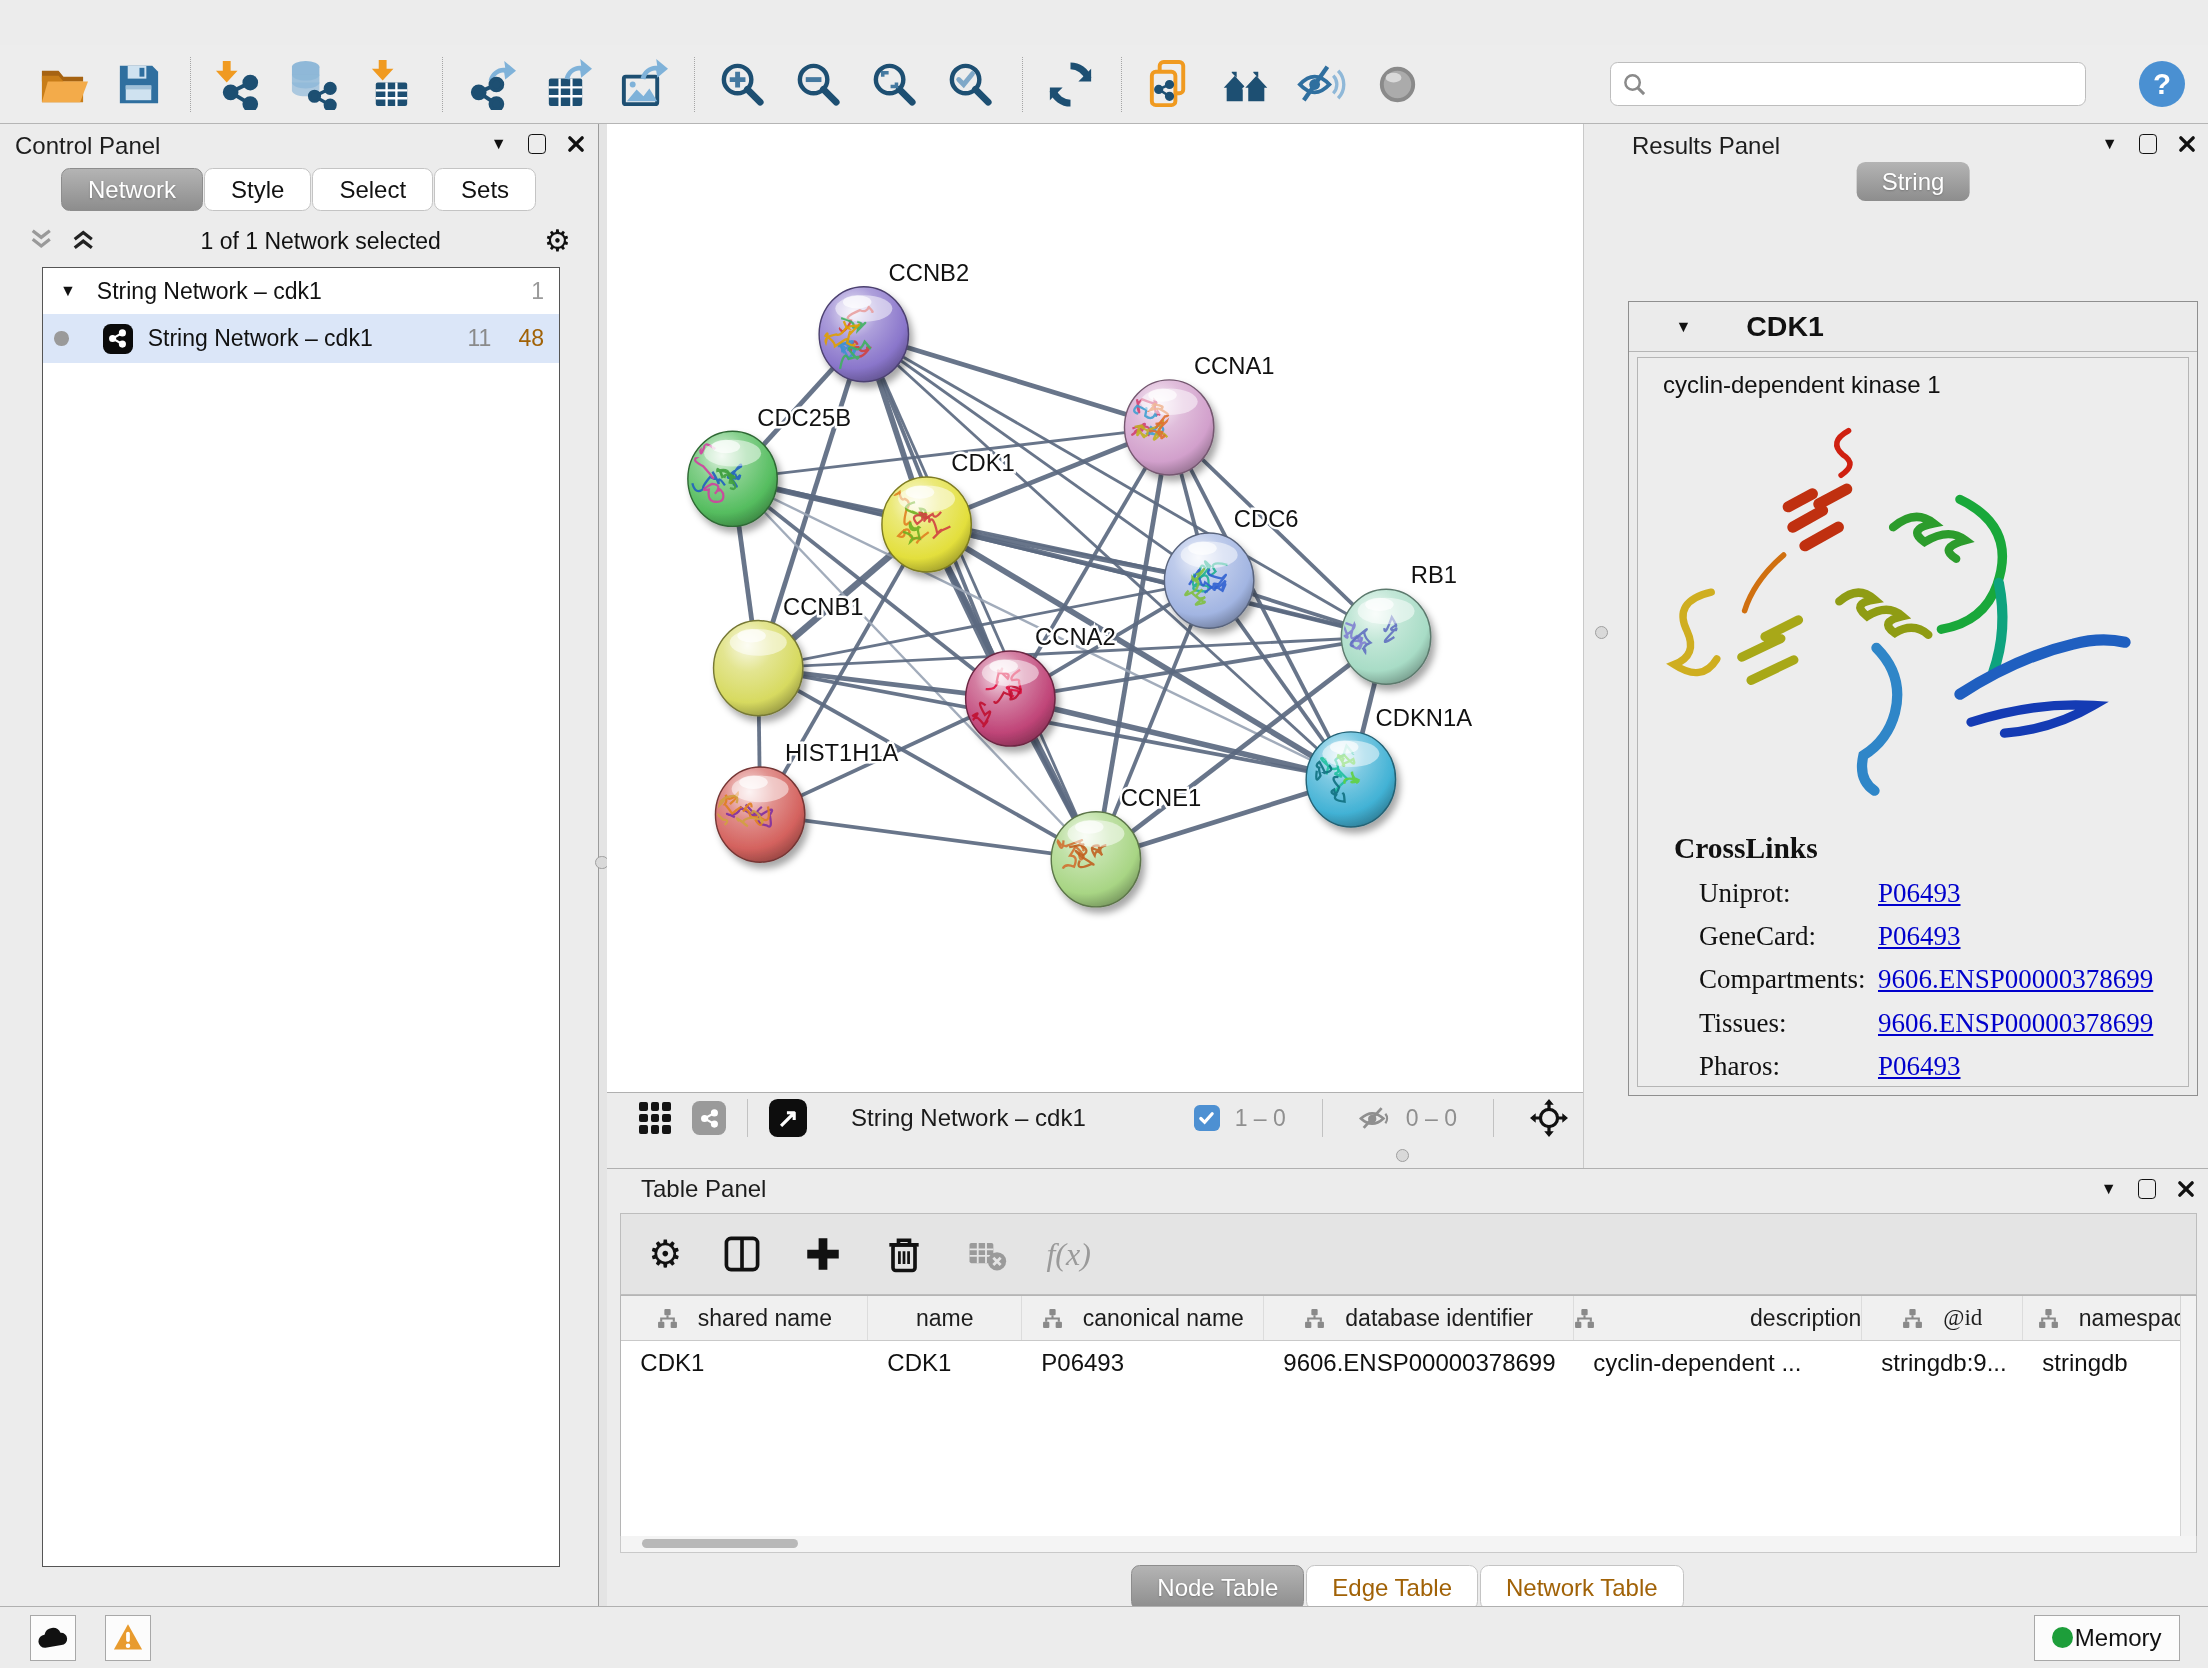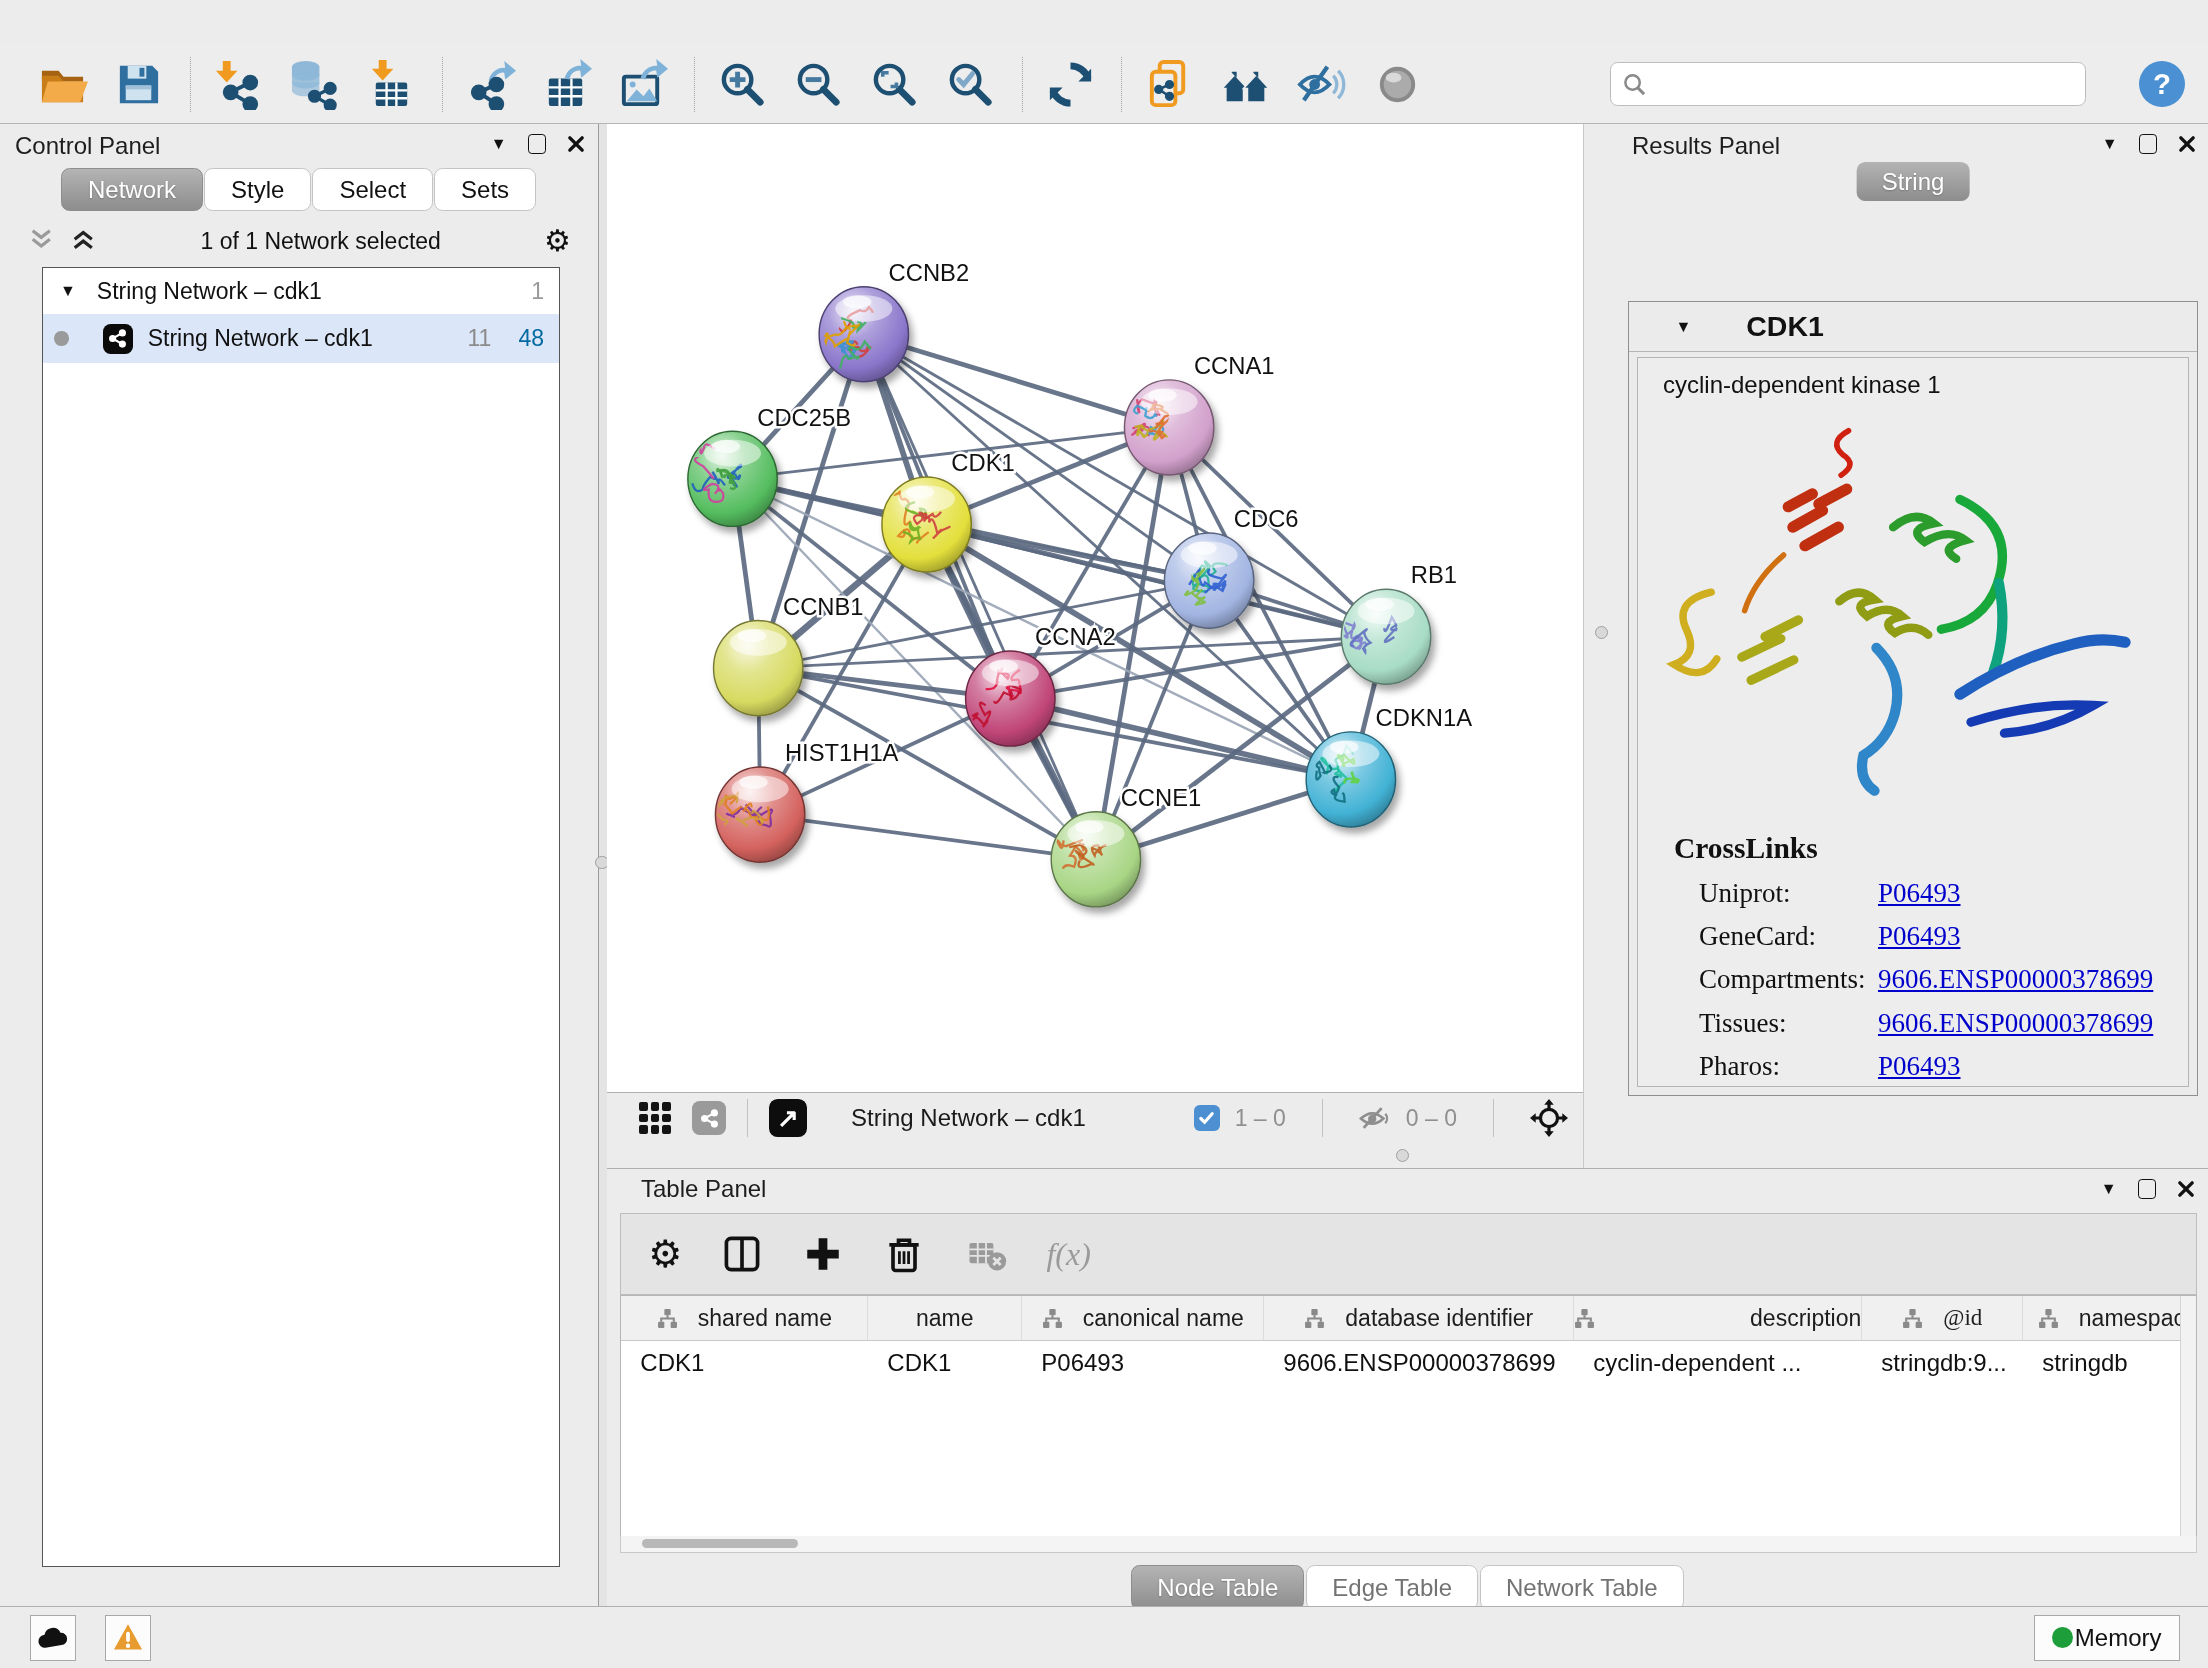--- a/index.html
+++ b/index.html
@@ -34,21 +34,21 @@
   .netlist{position:absolute;top:143px;left:42px;right:38px;bottom:40px;background:#fff;border:1.9px solid #555}
   .row1{height:46px;display:flex;align-items:center;font-size:23px;color:#111}
   .row1 .tri{margin-left:17px}
   .row1 .lbl{margin-left:21px}
   .row1 .cnt{margin-left:auto;margin-right:15px;color:#9a9a9a}
   .row2{height:49px;background:#dbe6f8;display:flex;align-items:center;font-size:23px;color:#111}
   .dot{width:14.3px;height:14.3px;border-radius:50%;background:#9a9a9a;margin-left:11.4px;flex:none}
   .badge{width:30px;height:30px;border-radius:7.6px;background:#0a0a0a;margin-left:34px;display:flex;align-items:center;justify-content:center;flex:none}
   .row2 .lbl{margin-left:15px}
   .row2 .n1{margin-left:auto;color:#8a8a8a}
-  .row2 .n2{margin:0 15px 0 27px;color:#0369a1}
+  .row2 .n2{margin:0 15px 0 27px;color:#a16207}
   
   .vsplit1{position:absolute;left:599px;top:124px;width:7.6px;bottom:61px;background:#e4e4e4}
   .vsplit2{position:absolute;left:1583px;top:124px;width:34px;height:1044px;background:#ececec;border-left:1px solid #c9c9c9}
   .hsplit{position:absolute;left:607px;top:1143px;width:976px;height:25px;background:#ececec}
   .splitdot{position:absolute;width:13.3px;height:13.3px;border-radius:50%;background:#d9d9d9;border:1px solid #9f9f9f;box-sizing:border-box}
   
   .canvas{position:absolute;left:607px;top:124px;width:976px;height:968px;background:#fff}
   .canvas svg{position:absolute;inset:0}
   .nlab{font-size:25px;font-weight:500;fill:#111;paint-order:stroke;stroke:#ffffff;stroke-width:5px;font-family:"Liberation Sans",sans-serif}
   .ntbar{position:absolute;left:607px;top:1092px;width:976px;height:51px;background:#ececec;border-top:1px solid #b0b0b0;display:flex;align-items:center;box-sizing:border-box;padding:0 15px 0 32px}
@@ -84,21 +84,21 @@
   .fx{font-family:"Liberation Serif",serif;font-style:italic;font-size:32px;color:#9a9a9a}
   .ttable{position:absolute;left:13.3px;right:11.4px;top:126px;height:242px;background:#fff;border:1px solid #b5b5b5;overflow:hidden}
   .thead{display:flex;height:44px;background:#f0f0f0;border-bottom:1px solid #c9c9c9}
   .thcell{display:flex;align-items:center;justify-content:center;font-size:23px;color:#1d1d1d;gap:20px;border-right:1px solid #dcdcdc;box-sizing:border-box;flex:none;overflow:hidden;white-space:nowrap}
   .trow{display:flex;height:44px;font-size:24px;color:#111}
   .tcell{display:flex;align-items:center;padding-left:19px;box-sizing:border-box;flex:none;overflow:hidden;white-space:nowrap}
   .vscroll{position:absolute;right:0;top:0;bottom:0;width:15px;background:#f2f2f2;border-left:1px solid #d5d5d5}
   .hscroll{position:absolute;left:13.3px;right:11.4px;top:367px;height:17px;background:#f4f4f4;border:1px solid #c9c9c9;border-top:none;box-sizing:border-box}
   .hthumb{position:absolute;left:21px;top:2.9px;width:156px;height:9.5px;border-radius:4.8px;background:#b8b8b8}
   .tbl-tabs{position:absolute;left:0;right:0;top:396px;display:flex;justify-content:center}
-  .tbl-tab{font-size:24px;padding:7.6px 25px;background:#fff;border:1px solid #c4c4c4;border-radius:8.6px;margin:0 1px;color:#737373}
+  .tbl-tab{font-size:24px;padding:7.6px 25px;background:#fff;border:1px solid #c4c4c4;border-radius:8.6px;margin:0 1px;color:#a16207}
   .tbl-tab.sel{background:linear-gradient(#b4b4b4,#8d8d8d);color:#fff;border-color:#8d8d8d;text-shadow:0 1px 1.9px #777}
   .hier{width:21px;height:21px;flex:none}
   
   .statusbar{position:absolute;left:0;right:0;bottom:0;height:61px;background:#ececec;border-top:1px solid #b0b0b0}
   .sbtn{position:absolute;width:46px;height:46px;top:7.6px;background:#fcfcfc;border:1.9px solid #a8a8a8;display:flex;align-items:center;justify-content:center;box-sizing:border-box}
   .membtn{position:absolute;right:28.5px;top:7.6px;height:46px;background:#fcfcfc;border:1.9px solid #a8a8a8;display:flex;align-items:center;gap:2px;padding:0 17px;font-size:24px;color:#111;box-sizing:border-box}
   .mdot{width:21px;height:21px;border-radius:50%;background:#1d9e3a}
 </style>
 </head>
 <body>

